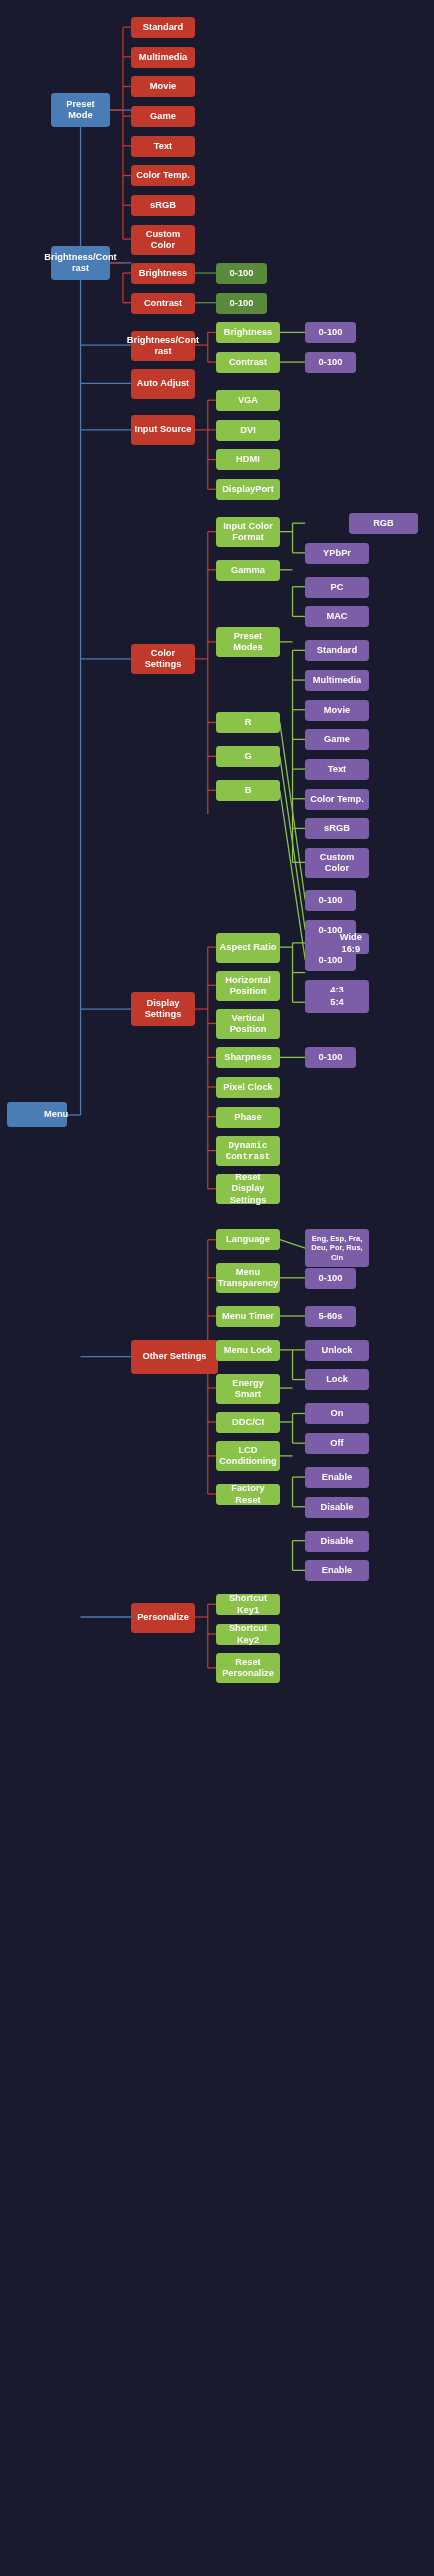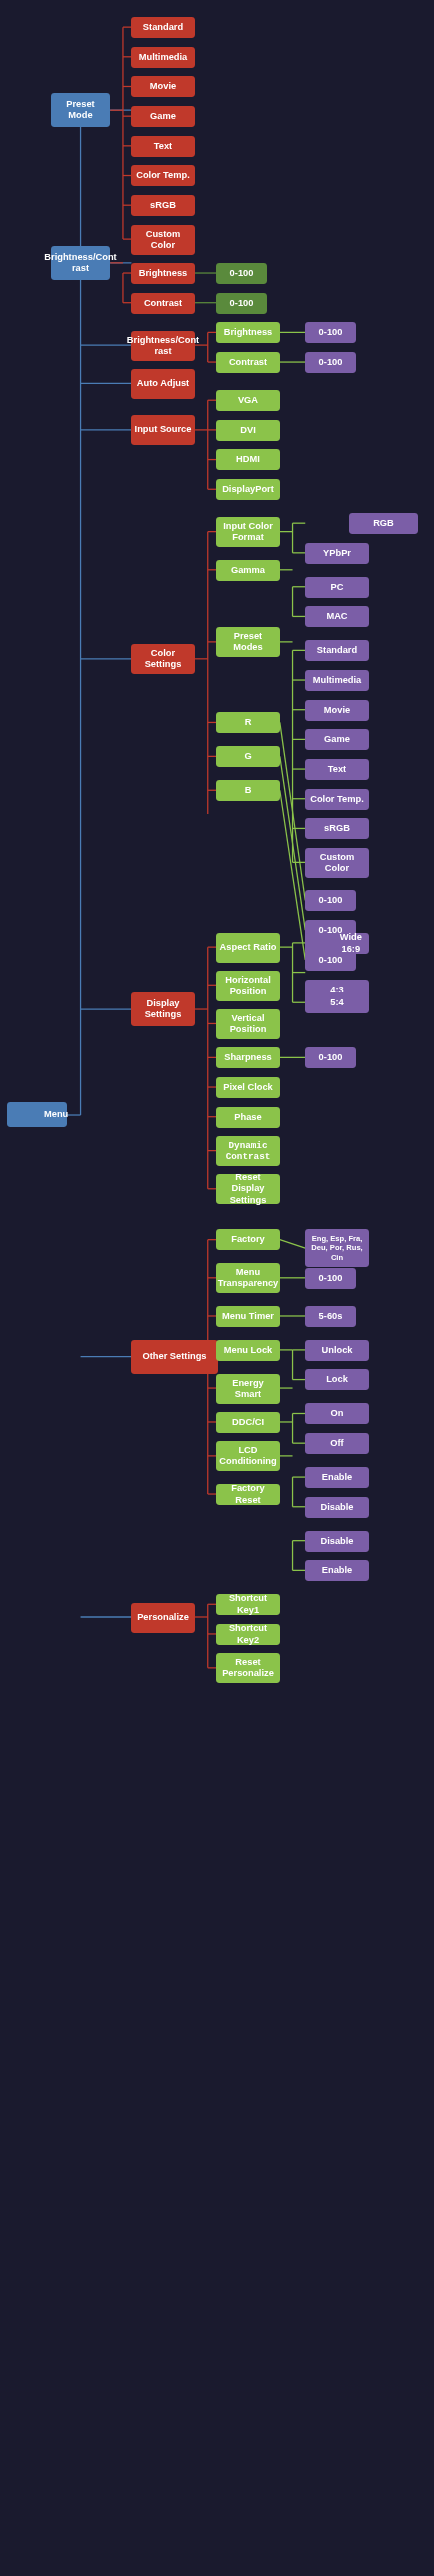--- a/index.html
+++ b/index.html
@@ -406,21 +406,21 @@
 
   <div class="node node-purple" style="left:305px; top:1047px; width:51px; height:21px;">
     <span>0-100</span>
   </div>
 
   <div class="node node-red" style="left:131px; top:1340px; width:87px; height:34px;">
     <span>Other Settings</span>
   </div>
 
   <div class="node node-light-green" style="left:216px; top:1229px; width:64px; height:21px;">
-    <span>Factory</span>
+    <span>Language</span>
   </div>
   <div class="node node-light-green" style="left:216px; top:1263px; width:64px; height:30px;">
     <span>Menu Transparency</span>
   </div>
   <div class="node node-light-green" style="left:216px; top:1306px; width:64px; height:21px;">
     <span>Menu Timer</span>
   </div>
   <div class="node node-light-green" style="left:216px; top:1340px; width:64px; height:21px;">
     <span>Menu Lock</span>
   </div>

